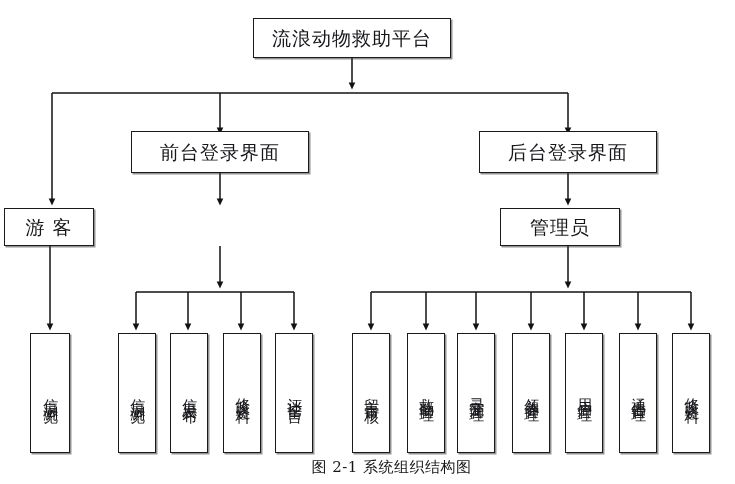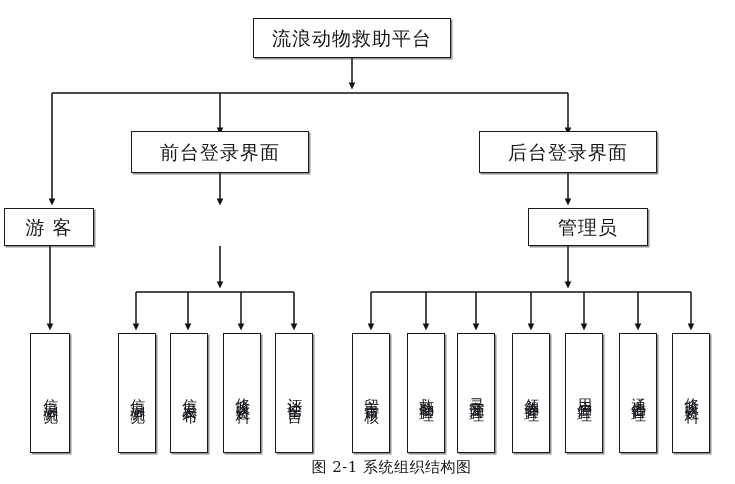--- a/index.html
+++ b/index.html
@@ -124,21 +124,21 @@
   <div class="node horiz" style="left:131px; top:131px; width:178px; height:42px;">
     <span>前台登录界面</span>
   </div>
   <div class="node horiz" style="left:479px; top:131px; width:178px; height:42px;">
     <span>后台登录界面</span>
   </div>
 
   <div class="node horiz" style="left:4px; top:208px; width:90px; height:38px;text-align:right;">
     <span>游 客</span>
   </div>
-  <div class="node horiz" style="left:528px; top:208px; width:120px; height:38px;">
+  <div class="node horiz" style="left:500px; top:208px; width:120px; height:38px;">
     <span>管理员</span>
   </div>
 
   <div class="node vert" style="left:30px; top:333px; width:40px; height:120px;">
     <span class="vtext">信息浏览</span>
   </div>
 
   <div class="node vert" style="left:118px; top:333px; width:38px; height:120px;">
     <span class="vtext">信息浏览</span>
   </div>

